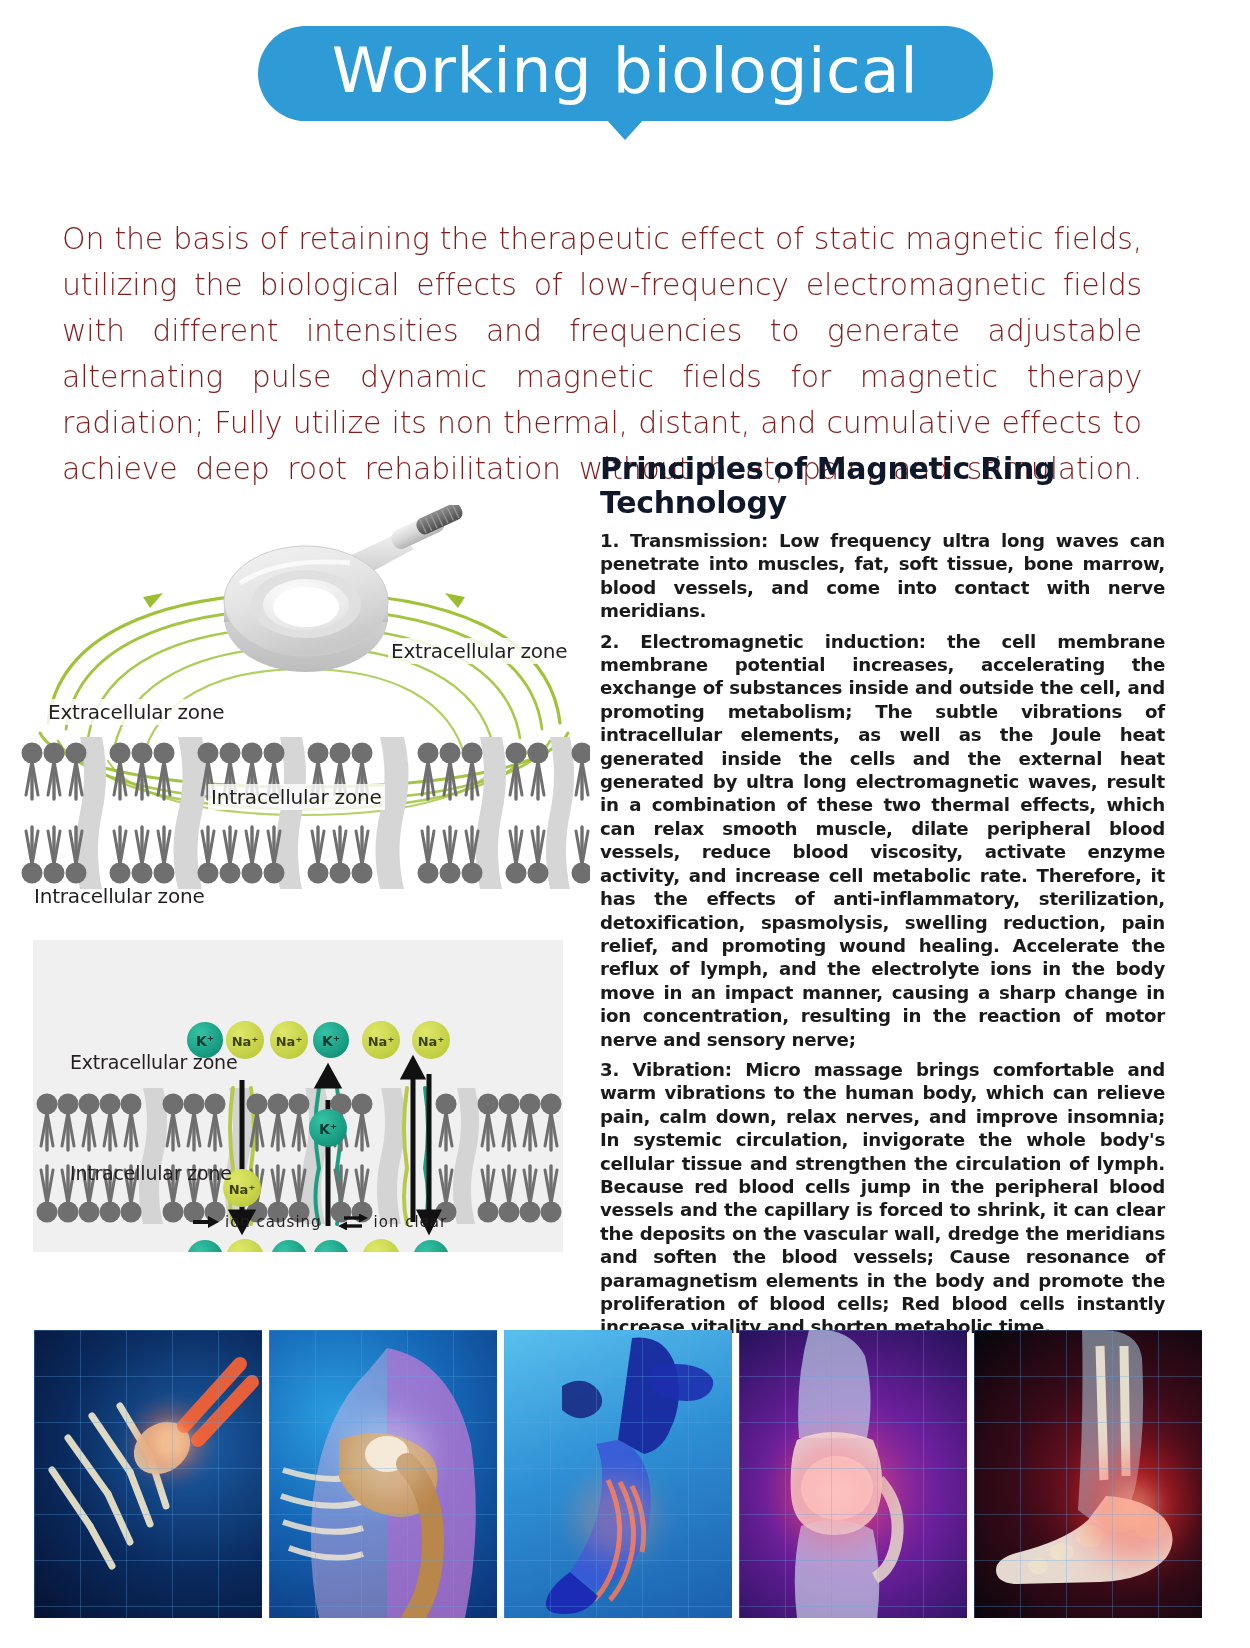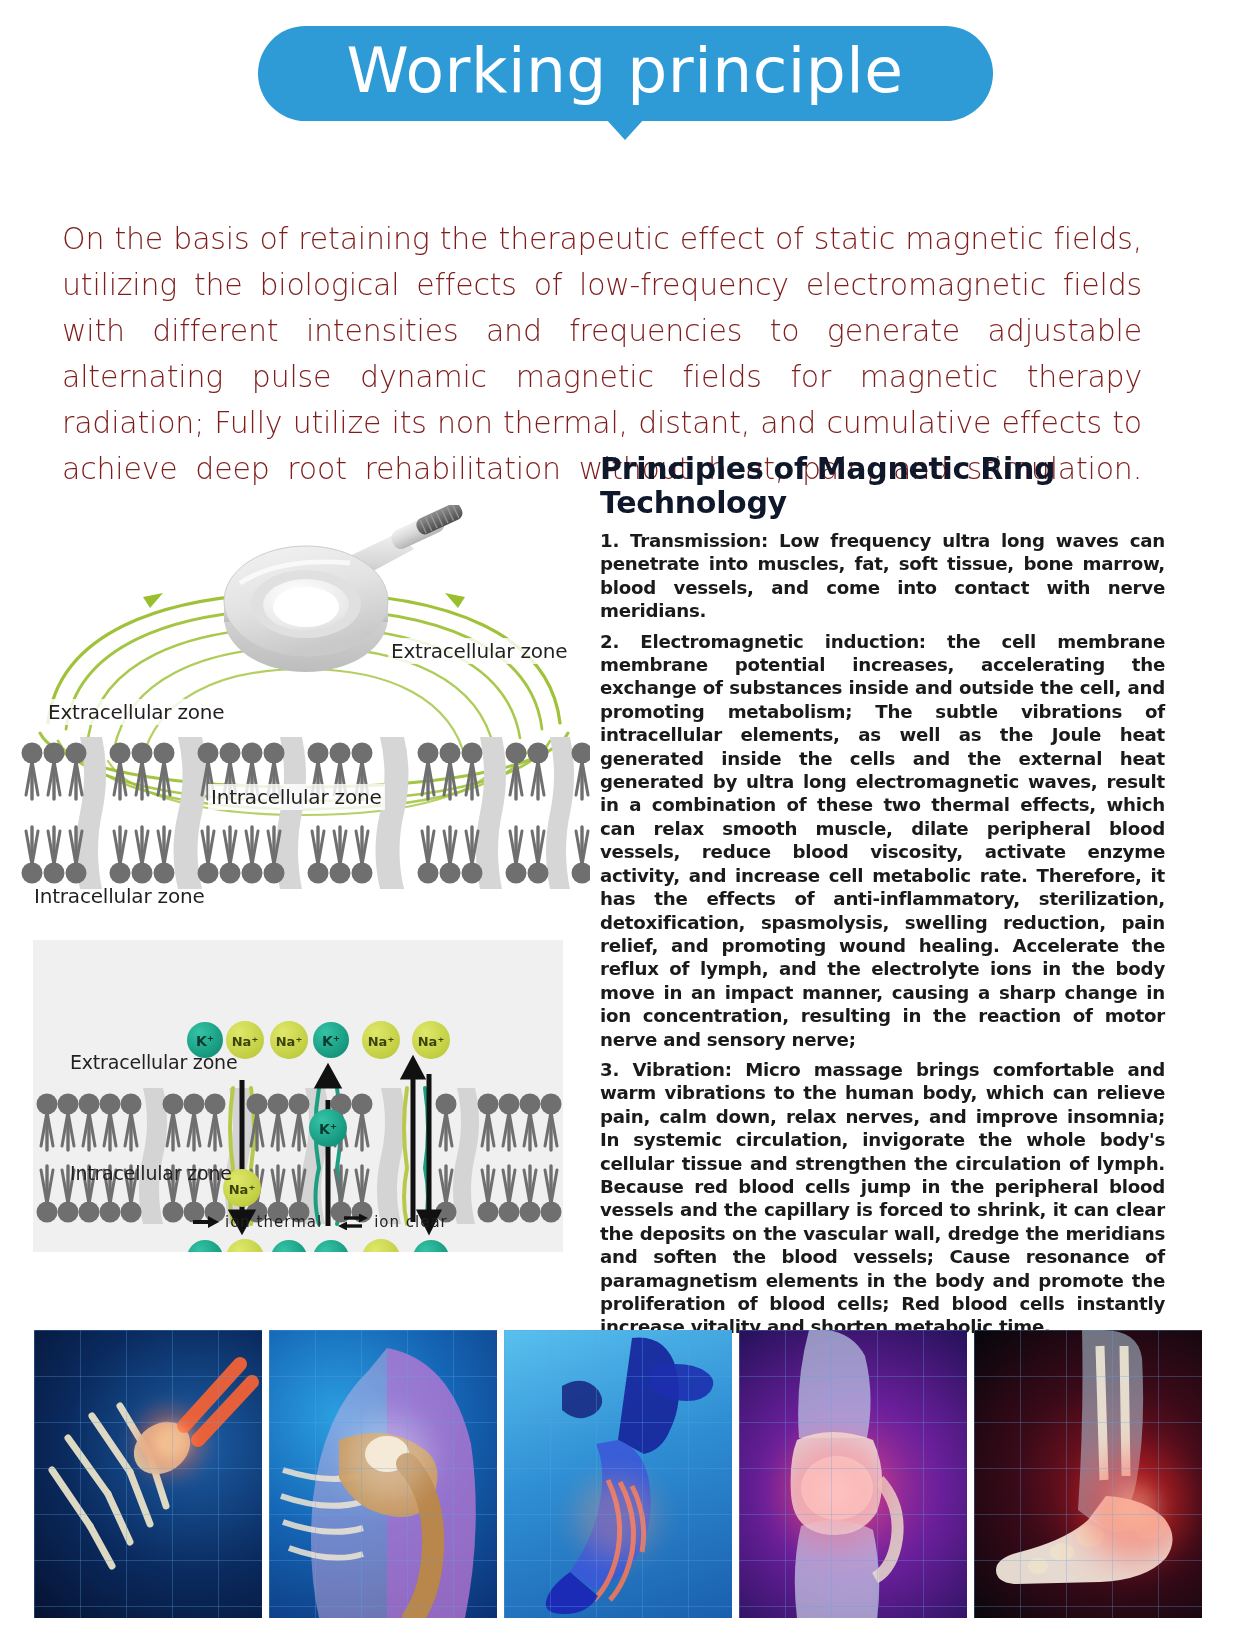--- a/index.html
+++ b/index.html
@@ -135,21 +135,21 @@
       repeating-linear-gradient(to bottom, rgba(90,165,230,.30) 0 1px, transparent 1px 46px);
   }
 </style>
 </head>
 <body>
 
 <div class="page">
 
   <div class="banner-wrap">
     <div class="banner">
-      <div class="banner-text">Working principle</div>
+      <div class="banner-text">Working biological</div>
       <div class="banner-tail"></div>
     </div>
   </div>
 
   <div class="intro">On the basis of retaining the therapeutic effect of static magnetic fields, utilizing the biological effects of low-frequency electromagnetic fields with different intensities and frequencies to generate adjustable alternating pulse dynamic magnetic fields for magnetic therapy radiation; Fully utilize its non thermal, distant, and cumulative effects to achieve deep root rehabilitation without heat, pain, and stimulation.</div>
 
   <div class="diagram1">
     <svg class="d1-svg" width="572" height="415" viewBox="0 0 572 415">
       <defs>
         <linearGradient id="ringTop" x1="0" y1="0" x2="0.4" y2="1">
@@ -783,21 +783,21 @@
 
     <div class="lbl2" id="d2-lbl-extra">Extracellular zone</div>
     <div class="lbl2" id="d2-lbl-intra">Intracellular zone</div>
 
     <div class="legend2">
       <span class="item">
         <svg width="26" height="12" viewBox="0 0 26 12">
           <line x1="0" y1="6" x2="17" y2="6" stroke="#111" stroke-width="4"></line>
           <path d="M26,6 l-11,-6 l0,12 z" fill="#111"></path>
         </svg>
-        <span>ion thermal</span>
+        <span>ion causing</span>
       </span>
       <span class="item">
         <svg width="30" height="16" viewBox="0 0 30 16">
           <line x1="6" y1="4" x2="24" y2="4" stroke="#111" stroke-width="3.4"></line>
           <path d="M30,4 l-9,-4.5 l0,9 z" fill="#111"></path>
           <line x1="6" y1="12" x2="24" y2="12" stroke="#111" stroke-width="3.4"></line>
           <path d="M0,12 l9,-4.5 l0,9 z" fill="#111"></path>
         </svg>
         <span>ion clear</span>
       </span>

